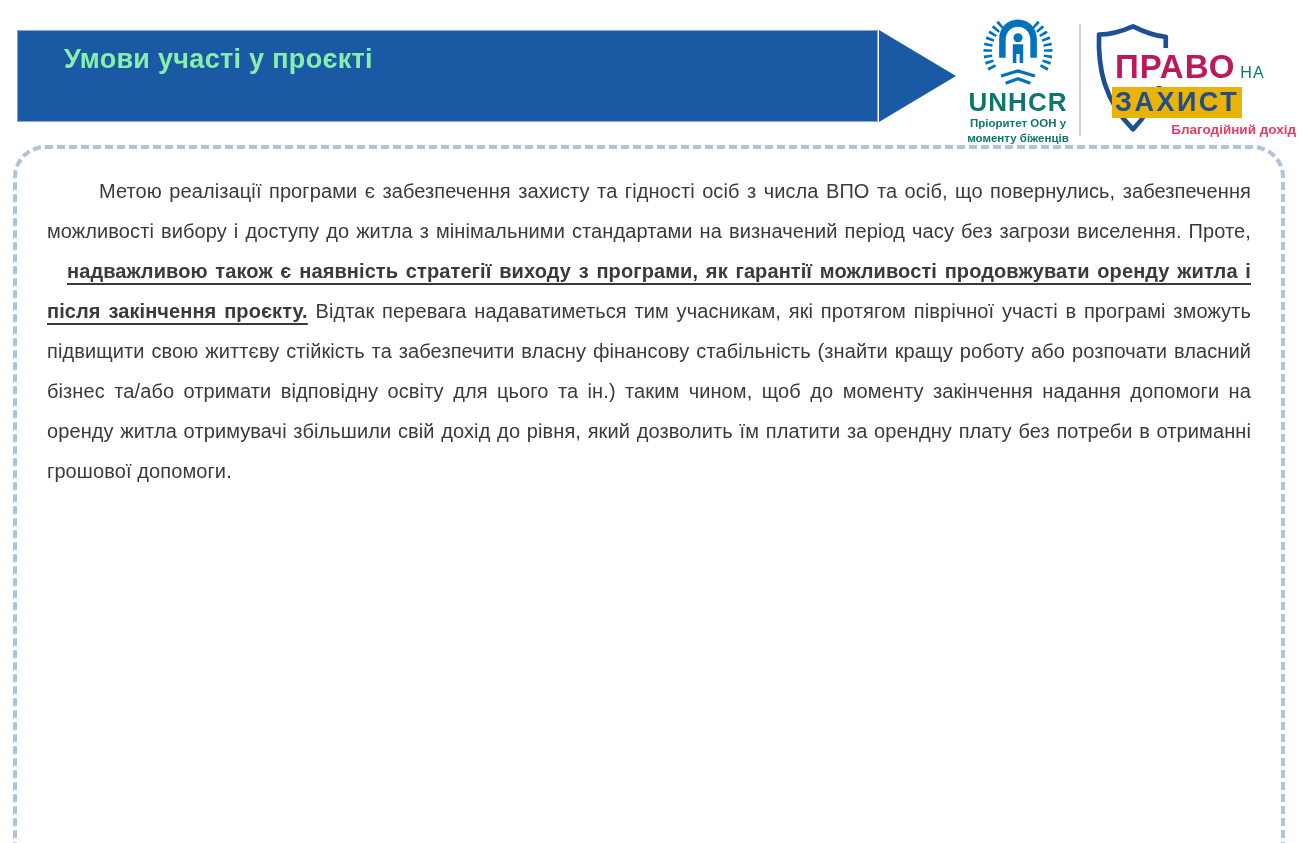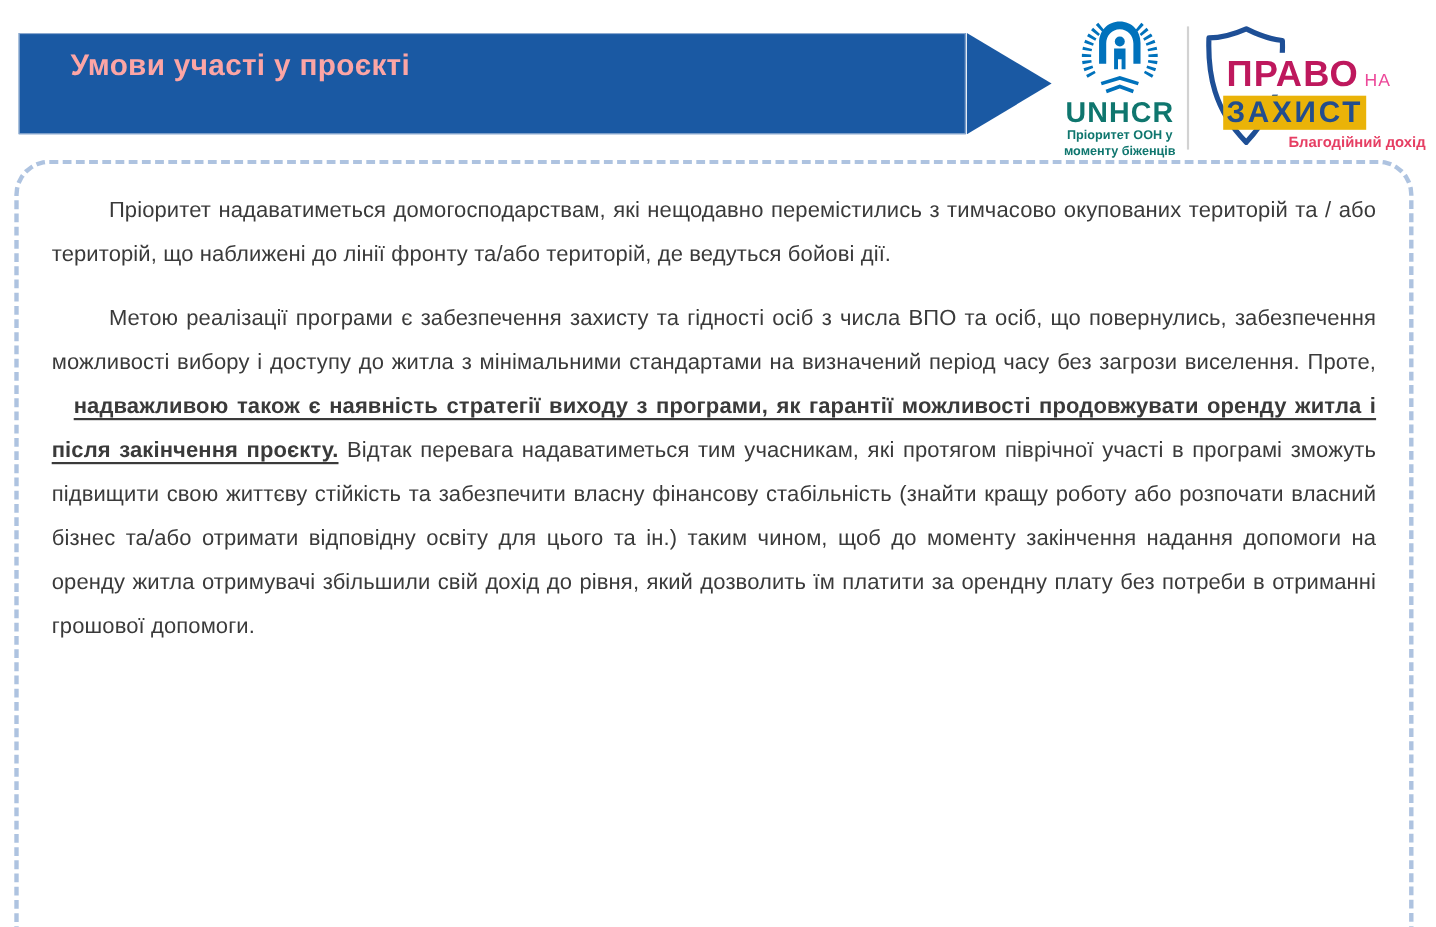--- a/index.html
+++ b/index.html
@@ -2,41 +2,41 @@
 <html><head>
 <meta charset="utf-8">
 <style>
   html,body{margin:0;padding:0;background:#ffffff;}
   body{width:1305px;height:843px;overflow:hidden;position:relative;
        font-family:"Liberation Sans","DejaVu Sans",sans-serif;}
 
   
   .banner{position:absolute;left:17px;top:30px;width:861px;height:92px;
           background:#1a59a3;border:1px solid #8aa8cf;box-sizing:border-box;}
-  .banner h1{margin:0;padding:13px 0 0 46px;color:#fca5a5;font-size:27px;
+  .banner h1{margin:0;padding:13px 0 0 46px;color:#86efac;font-size:27px;
              font-weight:bold;letter-spacing:.3px;}
   .banner-arrow{position:absolute;left:879px;top:30px;width:0;height:0;
                 border-top:46px solid transparent;border-bottom:46px solid transparent;
                 border-left:77px solid #1a59a3;}
 
   
   .unhcr{position:absolute;left:958px;top:16px;width:120px;text-align:center;color:#0f766e;}
   .unhcr svg{display:block;margin:0 auto;}
   .unhcr-word{font-size:26px;font-weight:bold;letter-spacing:1px;line-height:1.05;margin-top:1px;}
   .unhcr-sub{font-size:11.5px;font-weight:bold;line-height:1.25;}
 
   .logo-divider{position:absolute;left:1079px;top:24px;width:2px;height:112px;background:#d2d2d2;}
 
   
   .r2p{position:absolute;left:1090px;top:18px;width:208px;height:122px;}
   .r2p svg{position:absolute;left:2px;top:2px;}
   .r2p-text{position:absolute;left:22px;top:30px;width:184px;}
   .r2p-line1{background:#ffffff;display:inline-block;padding:0 3px;}
   .r2p-bold{font-size:33px;font-weight:bold;color:#be185d;letter-spacing:1px;}
-  .r2p-na{font-size:16px;color:#ec4899;letter-spacing:1px;margin-left:5px;}
+  .r2p-na{font-size:16px;color:#0f766e;letter-spacing:1px;margin-left:5px;}
   .r2p-line2{background:#eab308;display:inline-block;padding:0 3px;margin-top:1px;
              font-size:27px;font-weight:bold;color:#234d8d;letter-spacing:2.5px;}
   .r2p-sub{margin-top:4px;text-align:right;font-size:13.5px;font-weight:bold;color:#e63e63;}
 
   
   .content-box{position:absolute;left:13px;top:145px;width:1272px;height:760px;
                box-sizing:border-box;border:4px dashed #aec3e0;border-radius:32px;
                padding:22px 30px 0 30px;}
   .content-box p{margin:0;color:#3a3a3a;font-size:20px;line-height:40px;
                  text-align:justify;text-indent:52px;letter-spacing:.1px;}
@@ -80,17 +80,16 @@
     <div class="r2p-text">
       <span class="r2p-line1">
         <span class="r2p-bold">ПРАВО</span><span class="r2p-na">НА</span>
       </span><br>
       <span class="r2p-line2">ЗАХИСТ</span>
       <div class="r2p-sub">Благодійний дохід</div>
     </div>
   </div>
 
   <div class="content-box">
-    <p>Пріоритет  надаватиметься домогосподарствам, які нещодавно перемістились з тимчасово окупованих територій та / або територій, що наближені до лінії фронту та/або територій, де ведуться бойові дії.</p>
     <p><span>Метою реалізації програми є  забезпечення захисту та гідності осіб з числа ВПО та осіб, що повернулись, забезпечення можливості вибору  і доступу до житла з мінімальними стандартами на визначений період часу без загрози виселення. Проте, </span><span class="emph">надважливою також є наявність стратегії виходу з програми, як гарантії можливості продовжувати оренду житла і  після закінчення  проєкту.</span><span> Відтак перевага надаватиметься тим учасникам, які протягом піврічної участі в програмі зможуть підвищити свою життєву стійкість та забезпечити власну фінансову стабільність (знайти кращу роботу або  розпочати власний бізнес та/або отримати відповідну освіту для цього та ін.) таким чином, щоб до моменту закінчення надання допомоги на оренду житла отримувачі збільшили свій дохід до рівня, який дозволить їм платити за орендну плату без потреби в отриманні грошової допомоги.</span></p>
   </div>
 
 </div>
 
 </body></html>

